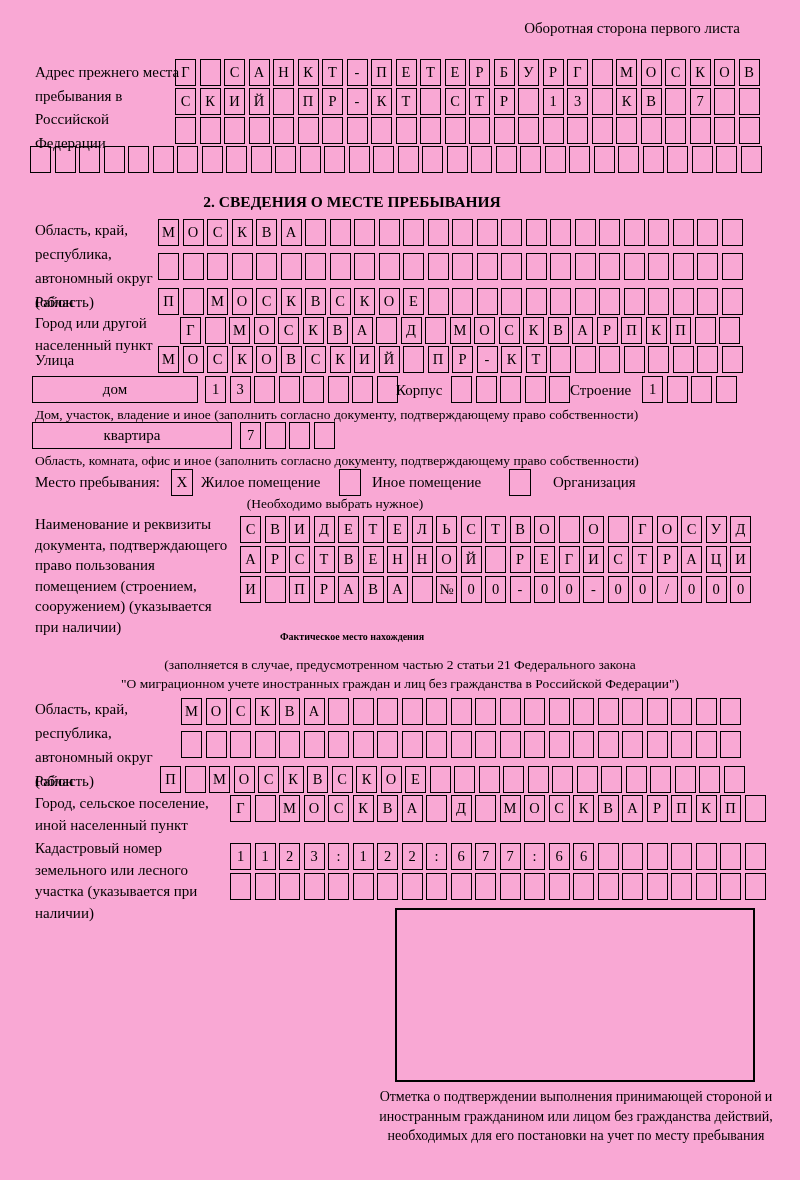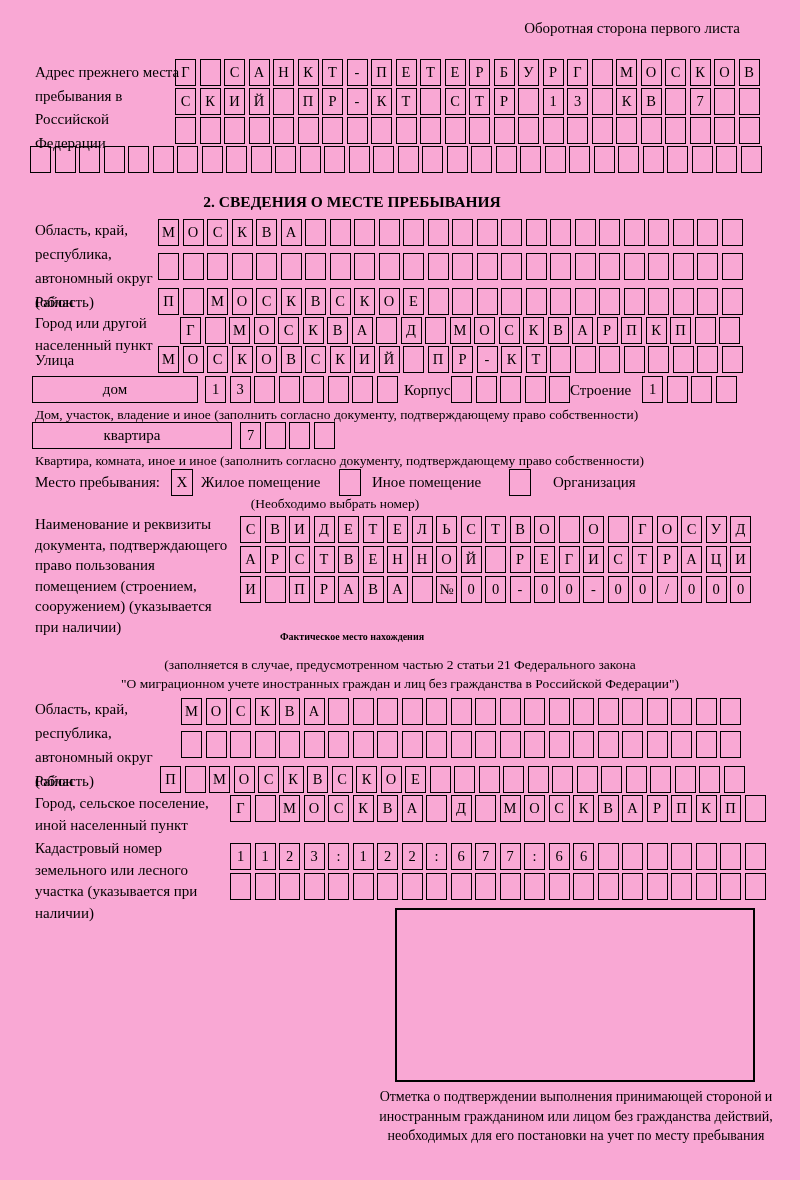--- a/index.html
+++ b/index.html
@@ -282,21 +282,21 @@
   <div class="abs cells" style="left:205px;top:376px;">
       <span class="cell">1</span>
       <span class="cell">3</span>
       <span class="cell"></span>
       <span class="cell"></span>
       <span class="cell"></span>
       <span class="cell"></span>
       <span class="cell"></span>
       <span class="cell"></span>
     </div>
-  <div class="abs lbl" style="left:396px;top:379px;margin-left:8px;">Корпус</div>
+  <div class="abs lbl" style="left:396px;top:379px;">Корпус</div>
   <div class="abs cells" style="left:451px;top:376px;">
       <span class="cell"></span>
       <span class="cell"></span>
       <span class="cell"></span>
       <span class="cell"></span>
       <span class="cell"></span>
     </div>
   <div class="abs lbl" style="left:570px;top:379px;">Строение</div>
   <div class="abs cells" style="left:642px;top:376px;">
       <span class="cell">1</span>
@@ -306,30 +306,30 @@
     </div>
   <div class="abs cap" style="left:35px;top:406px;">Дом, участок, владение и иное (заполнить согласно документу, подтверждающему право собственности)</div>
 
   <div class="abs widebox" style="left:32px;top:422px;width:200px;">квартира</div>
   <div class="abs cells" style="left:240px;top:422px;">
       <span class="cell">7</span>
       <span class="cell"></span>
       <span class="cell"></span>
       <span class="cell"></span>
     </div>
-  <div class="abs cap" style="left:35px;top:452px;">Квартира, комната, иное и иное (заполнить согласно документу, подтверждающему право собственности)</div>
+  <div class="abs cap" style="left:35px;top:452px;">Область, комната, офис и иное (заполнить согласно документу, подтверждающему право собственности)</div>
 
   <div class="abs lbl" style="left:35px;top:471px;">Место пребывания:</div>
   <div class="abs chk" style="left:171px;top:469px;">Х</div>
   <div class="abs lbl" style="left:201px;top:471px;">Жилое помещение</div>
   <div class="abs chk" style="left:339px;top:469px;"></div>
   <div class="abs lbl" style="left:372px;top:471px;">Иное помещение</div>
   <div class="abs chk" style="left:509px;top:469px;"></div>
   <div class="abs lbl" style="left:553px;top:471px;">Организация</div>
-  <div class="abs cap" style="left:175px;top:495px;width:320px;text-align:center;">(Необходимо выбрать номер)</div>
+  <div class="abs cap" style="left:175px;top:495px;width:320px;text-align:center;">(Необходимо выбрать нужное)</div>
 
   <div class="abs lbl" style="left:35px;top:514px;width:197px;line-height:20.5px;">Наименование и реквизиты документа, подтверждающего право пользования помещением (строением, сооружением) (указывается при наличии)</div>
   <div class="abs cells" style="left:240px;top:516px;">
       <span class="cell">С</span>
       <span class="cell">В</span>
       <span class="cell">И</span>
       <span class="cell">Д</span>
       <span class="cell">Е</span>
       <span class="cell">Т</span>
       <span class="cell">Е</span>

